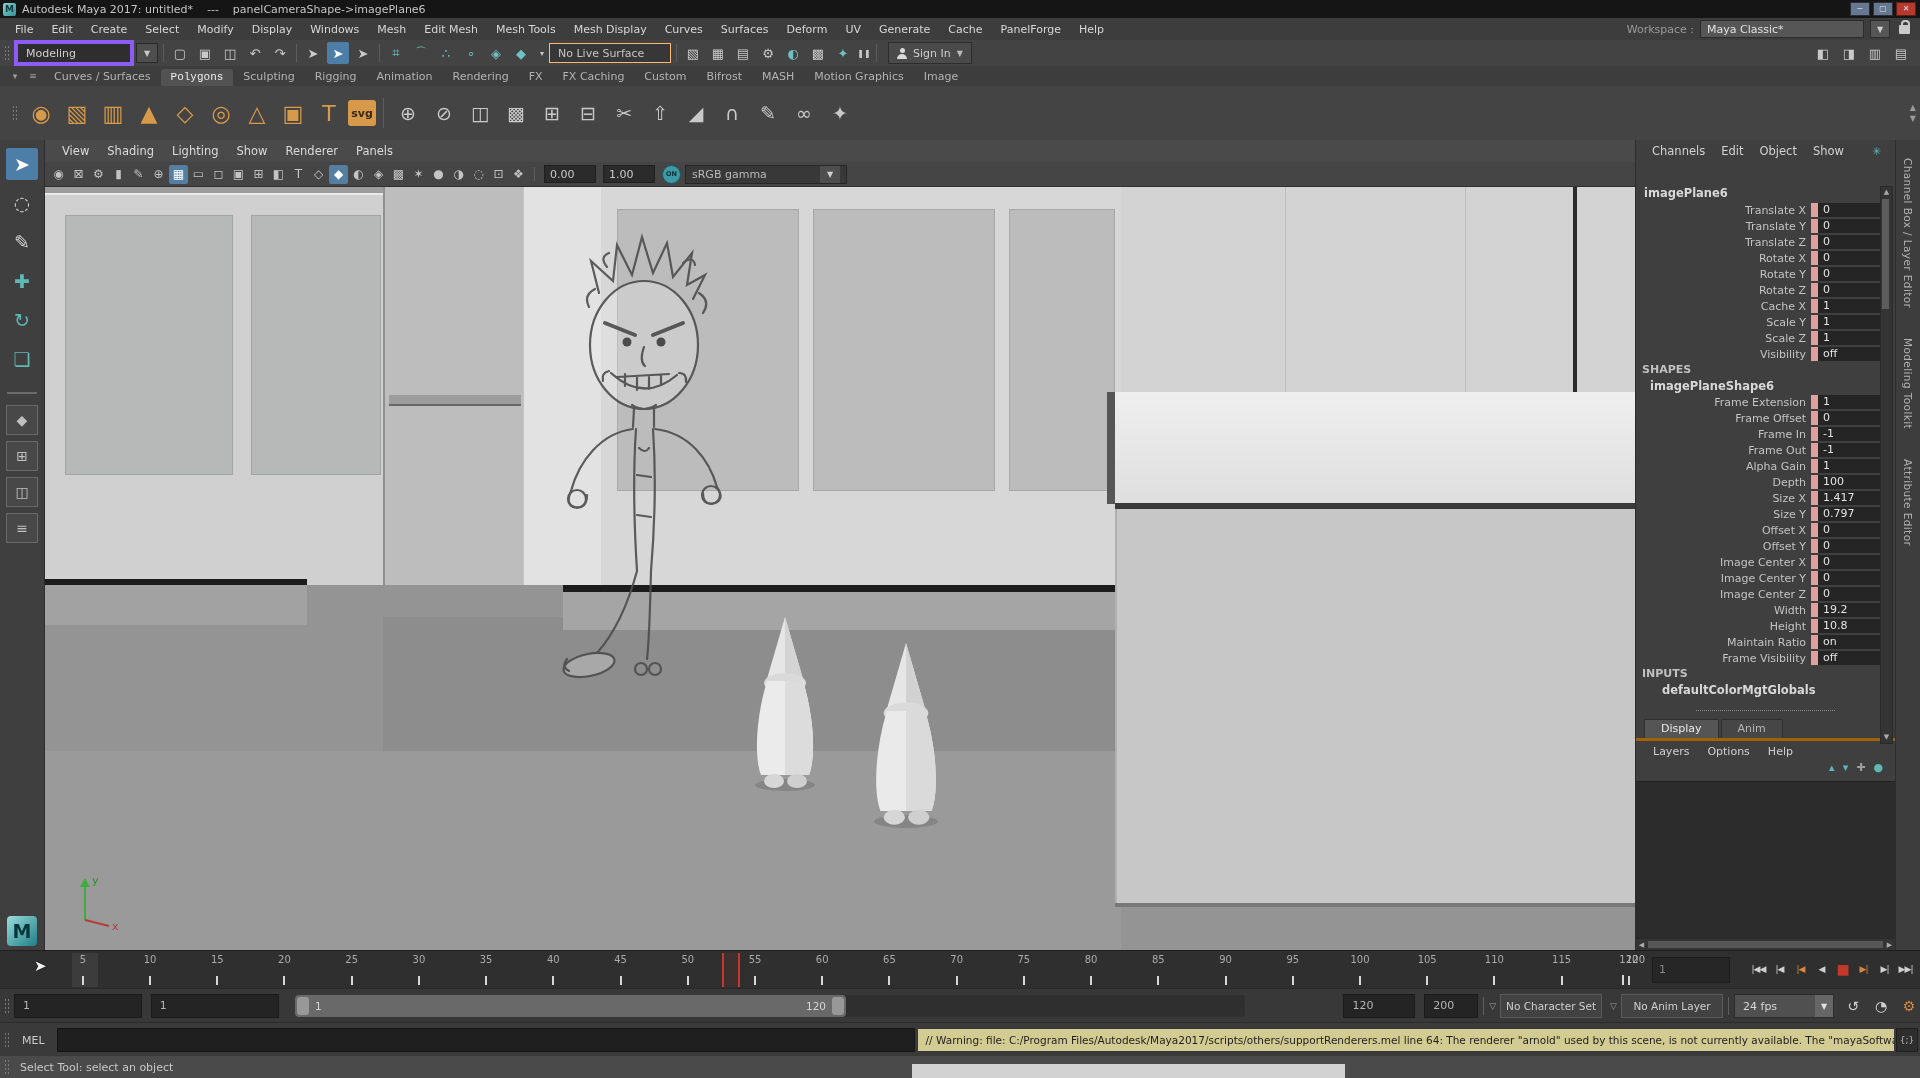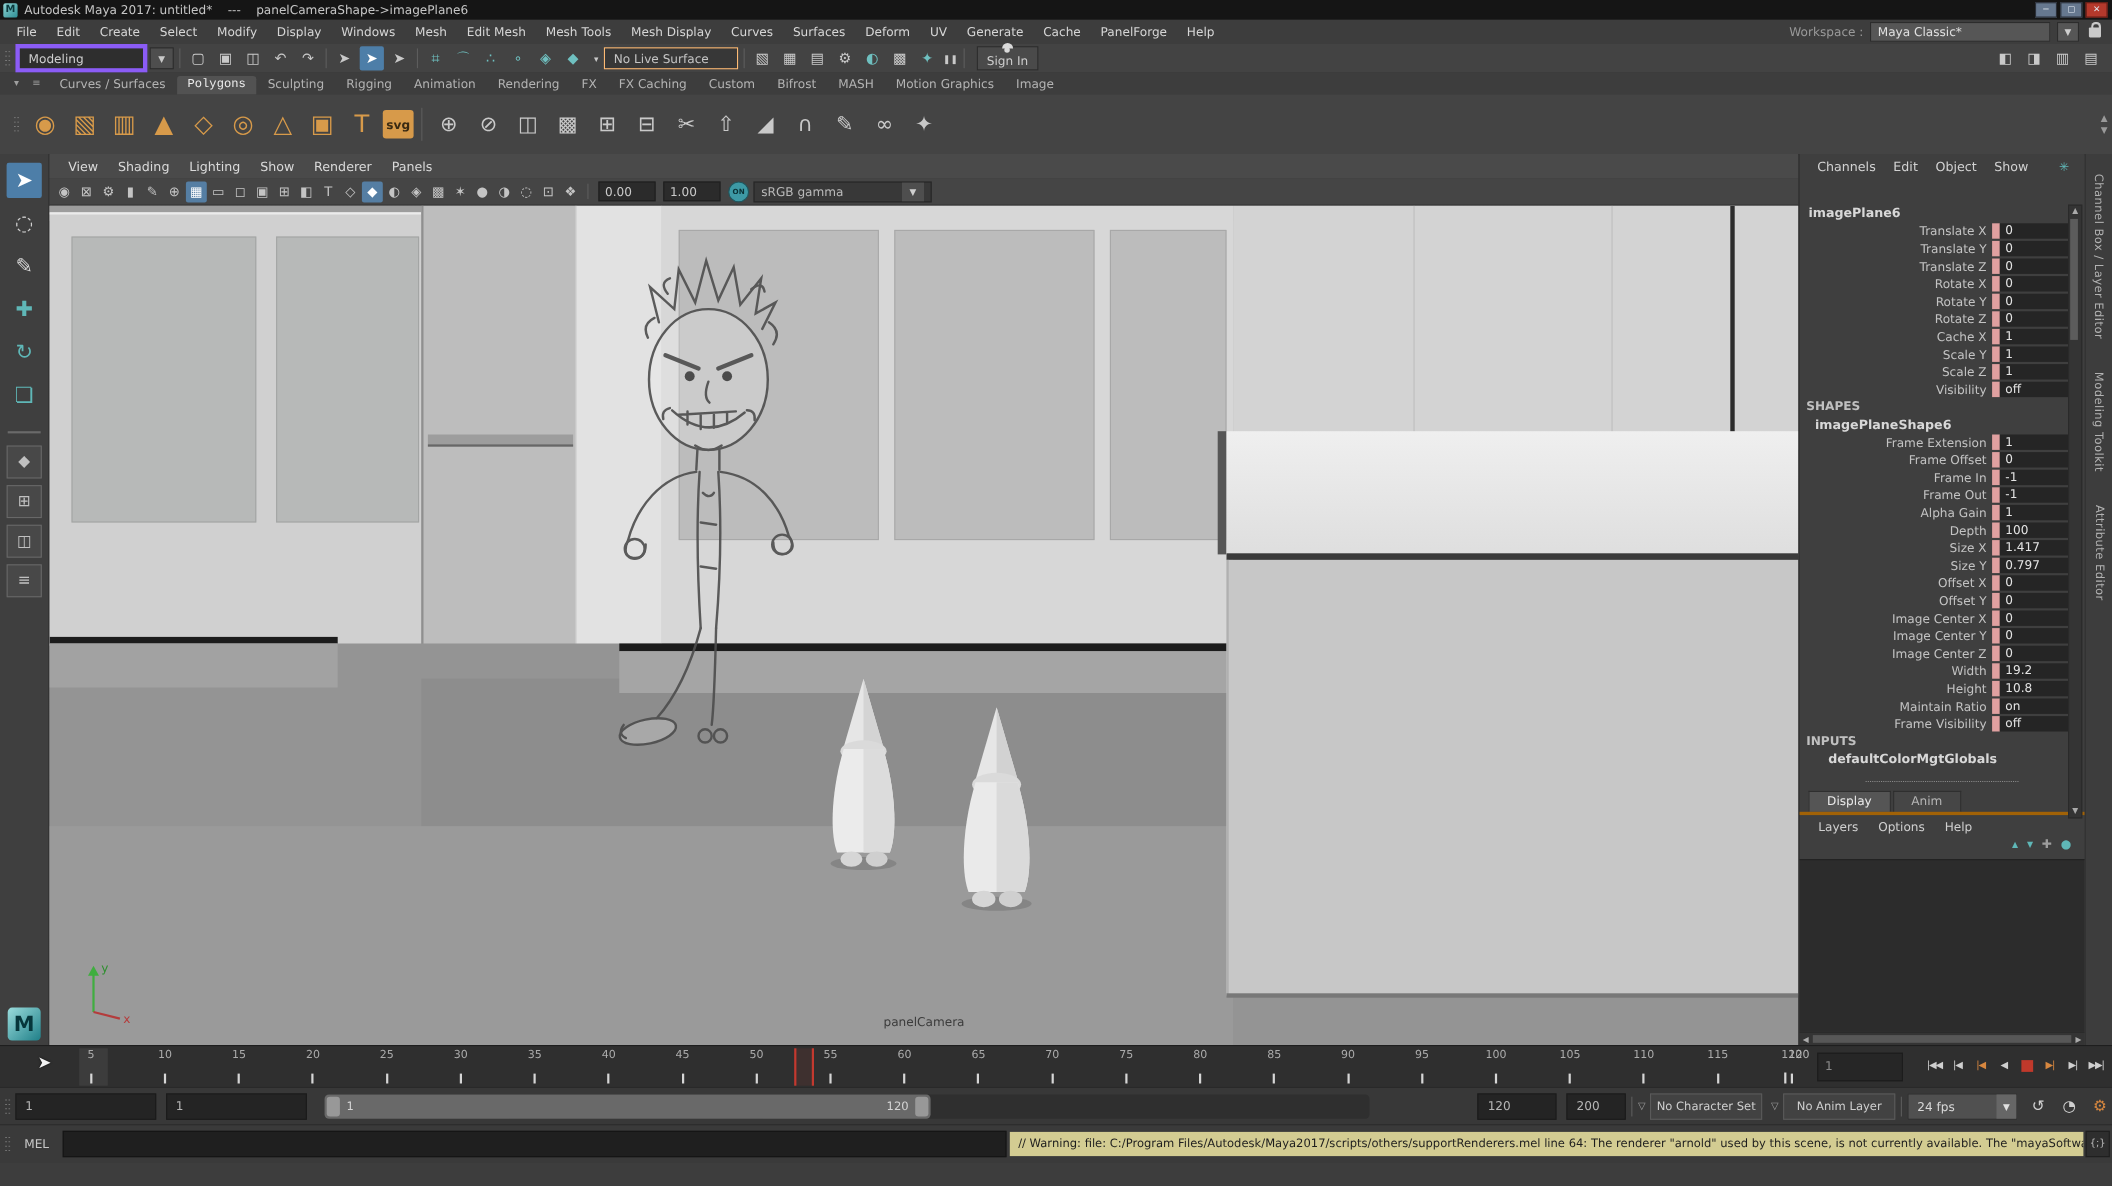--- a/index.html
+++ b/index.html
@@ -40,21 +40,21 @@
   .dropdown{height:18px;background:#2e2e2e;border:4px solid #8b5cf6;color:#cfcfcf;
     display:flex;align-items:center;padding:0 8px;}
   .dd-arrow{width:20px;height:18px;background:#4e4e4e;border:1px solid #2a2a2a;color:#c9c9c9;font-size:8px;margin-left:2px;}
   .tb-icon{width:22px;height:22px;color:#c9c9c9;font-size:13px;flex:none;}
   .tb-icon.teal{color:#6fc0c0;}
   .tb-icon.active{background:#4d7ea8;border-radius:2px;color:#fff;}
   .tb-icon.tiny{font-size:8px;width:14px;}
   .field{height:18px;background:#373737;border:1px solid #fdba74;color:#c4c4c4;
     display:flex;align-items:center;padding:0 8px;}
   .signin{display:flex;align-items:center;height:20px;background:#4a4a4a;border:1px solid #2c2c2c;
-    padding:0 8px;gap:6px;margin-left:6px;flex-direction:column;}
+    padding:0 8px;gap:6px;margin-left:6px;}
   .avatar{width:10px;height:10px;position:relative;}
   .avatar:before{content:"";position:absolute;left:2.5px;top:0;width:5px;height:5px;border-radius:50%;background:#d9d9d9;}
   .avatar:after{content:"";position:absolute;left:0;bottom:-1px;width:10px;height:5px;border-radius:5px 5px 0 0;background:#d9d9d9;}
   .tb-right{margin-left:auto;display:flex;padding-right:8px;gap:4px;}
 
   
   .shelftabs{top:66px;height:20px;background:#3d3d3d;display:flex;align-items:flex-end;padding-left:8px;}
   .shelf-mini{width:14px;height:14px;color:#9f9f9f;font-size:9px;margin-right:4px;align-self:center;}
   .shelf-tab{padding:2px 10px 3px;color:#b3b3b3;font-size:11px;}
   .shelf-tab.active{background:#525252;color:#ececec;border-radius:3px 3px 0 0;font-family:Liberation Mono, monospace;}
@@ -511,21 +511,20 @@
         </svg>
 
         <svg class="blk" style="left:10px;bottom:18px" width="70" height="64" viewBox="0 0 70 64">
           <line x1="30" y1="52" x2="30" y2="18" stroke="#3fae3f" stroke-width="2"></line>
           <path d="M30,10 l-5,9 h10 z" fill="#3fae3f"></path>
           <text x="37" y="16" fill="#2f8f2f" font-size="11">y</text>
           <line x1="30" y1="52" x2="54" y2="58" stroke="#b43c3c" stroke-width="2"></line>
           <text x="57" y="62" fill="#b43c3c" font-size="11">x</text>
         </svg>
 
-        <div class="cam-label" style="bottom:14px">panelCamera</div>
       </div>
     </div>
 
     <div class="channelbox">
       <div class="cb-menus">
         <div style="display:flex">
 
         <div class="cb-menu">Channels</div>
             <div class="cb-menu">Edit</div>
             <div class="cb-menu">Object</div>
@@ -929,14 +928,19 @@
   </div>
 
   <div class="row cmdline">
     <div class="grip"></div>
     <div class="mel">MEL</div>
     <div class="cmd-input"></div>
     <div class="warnbar">// Warning: file: C:/Program Files/Autodesk/Maya2017/scripts/others/supportRenderers.mel line 64: The renderer "arnold" used by this scene, is not currently available. The "mayaSoftware" renderer will be used instead.</div>
     <div class="script-btn center">{;}</div>
   </div>
 
+  <div class="row helpline">
+    <div class="grip"></div>
+    <div class="help-text">Select Tool: select an object</div>
+    <div class="help-box"></div>
+  </div>
 
 </div>
 
 </body></html>

